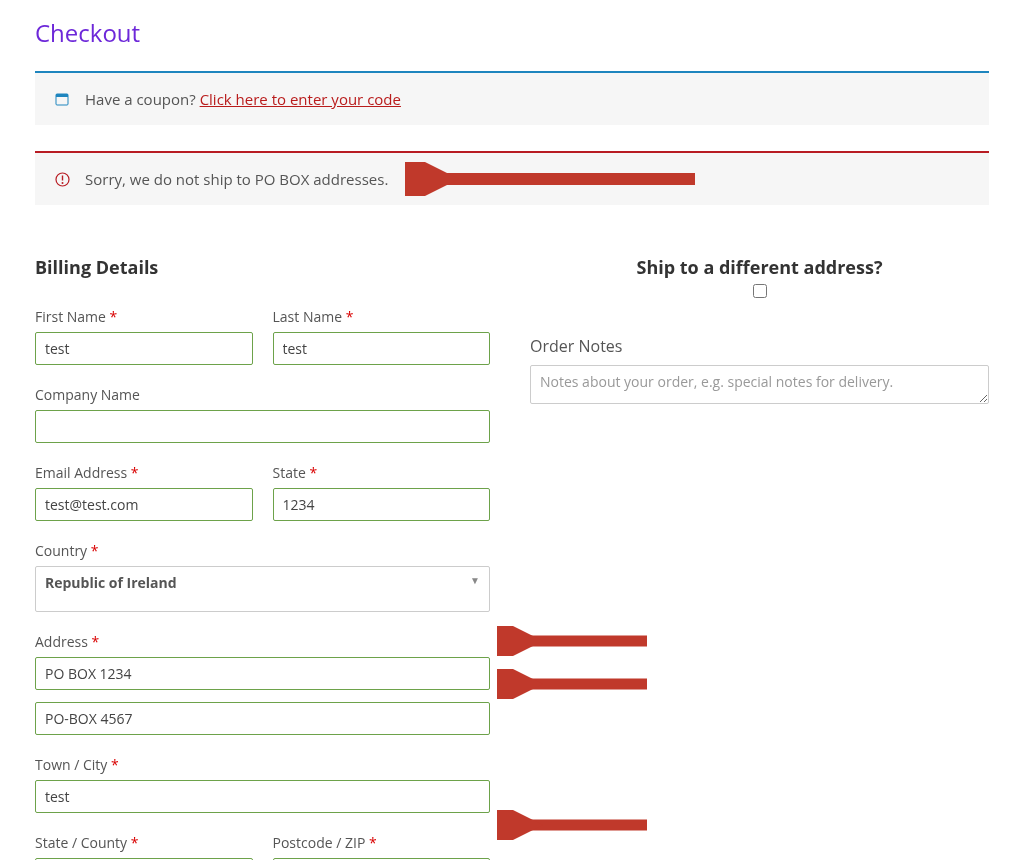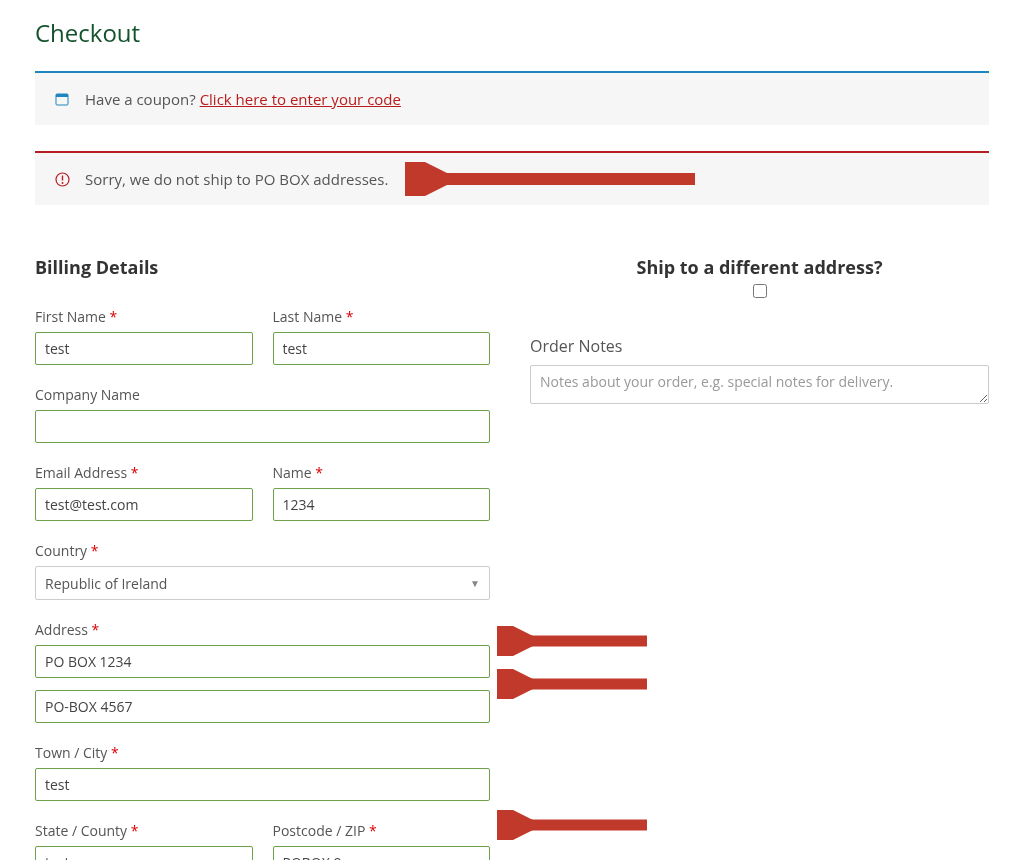--- a/index.html
+++ b/index.html
@@ -9,21 +9,21 @@
     color: #5d5d5d;
     background: #fff;
     width: 1019px;
   }
   .page {
     padding: 16px 30px 36px 35px;
   }
   h1.page-title {
     font-size: 24px;
     font-weight: 400;
-    color: #14532d;
+    color: #6d28d9;
     margin: 0 0 22px 0;
   }
 
   
   .notice {
     border-top: 2px solid;
     background: #f6f6f6;
     padding: 16px 20px;
     display: flex;
     align-items: center;
@@ -70,23 +70,24 @@
     background: #fff;
     padding: 6px 9px;
     font-size: 14px;
     color: #444;
     outline: none;
     font-family: inherit;
   }
   .select-like {
     border-color: #ccc;
     color:#555;
-    display:flex; align-items:center; justify-content:space-between;
-    height: 34px;
+    display:flex; justify-content:space-between;
+    height: 46px;
     cursor:pointer;
+    font-weight:bold;
   }
   .select-like .caret { color:#888; font-size:10px; }
 
   
   .ship-head { display:flex; align-items:center; gap:2px;
                font-size:18px; font-weight:700; color:#333; margin-bottom:34px;flex-direction:column;}
   .ship-head input { width:14px; height:14px; }
   .notes-label { font-size:16px; color:#555; display:block; margin-bottom:8px;}
   textarea {
     border-color:#ccc;
@@ -165,21 +166,21 @@
           <input type="text" value="" style="">
         </div>
       </div>
 
       <div class="row">
         <div class="field">
           <label><span>Email Address</span> <span class="req">*</span></label>
           <input type="email" value="test@test.com" style="">
         </div>
         <div class="field">
-          <label><span>Name</span> <span class="req">*</span></label>
+          <label><span>State</span> <span class="req">*</span></label>
           <input type="tel" value="1234" style="">
         </div>
       </div>
 
       <div class="row">
         <div class="field">
           <label><span>Country</span> <span class="req">*</span></label>
           <div class="select-like">
             <span>Republic of Ireland</span>
             <span class="caret">▼</span>

